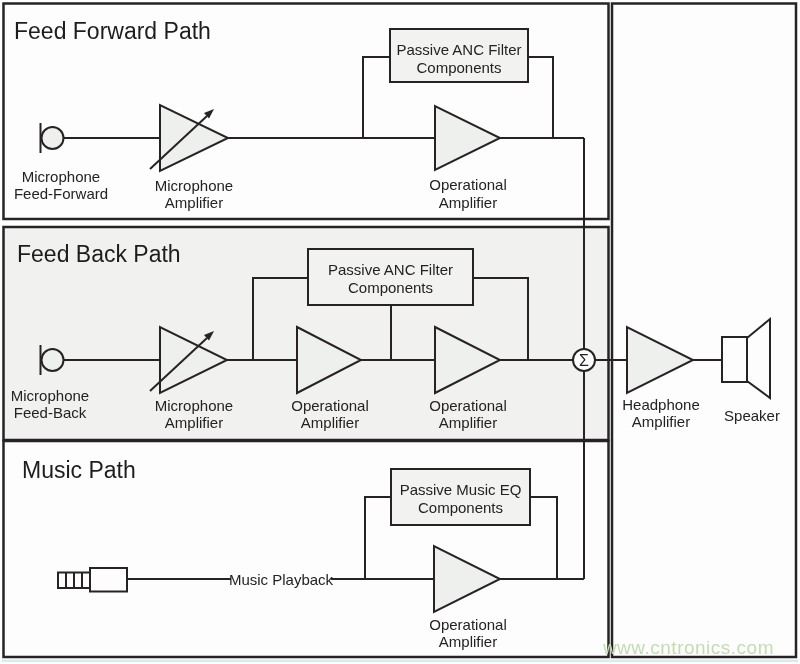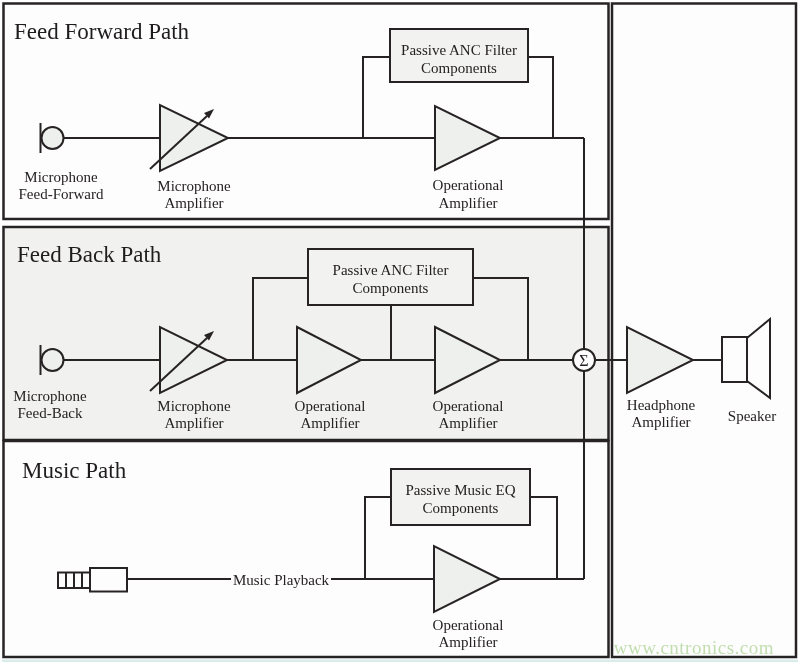--- a/index.html
+++ b/index.html
@@ -4,21 +4,21 @@
 <style>
   html, body {
     margin: 0;
     padding: 0;
     background: #ffffff;
     width: 800px;
     height: 664px;
     overflow: hidden;
     font-family: "Liberation Sans", "DejaVu Sans", sans-serif;
   }
-  .stage { position: relative; width: 800px; height: 664px; font-family: Liberation Serif, serif; }
+  .stage { position: relative; width: 800px; height: 664px; }
   svg { display: block; }
   .section { stroke: #272324; stroke-width: 2.5; }
   .cbox    { stroke: #272324; stroke-width: 2; }
   .shape   { stroke: #272324; stroke-width: 2; stroke-linejoin: miter; }
   .wire    { stroke: #272324; stroke-width: 2; fill: none; }
   .title   { font-size: 23px; fill: #1f1c1d; }
   .lbl     { font-size: 15px; fill: #262223; }
   .mid     { text-anchor: middle; }
   .sum-txt { font-size: 16px; fill: #262223; text-anchor: middle; }
   .wm      { font-size: 19px; text-anchor: end; letter-spacing: 0.5px; }

